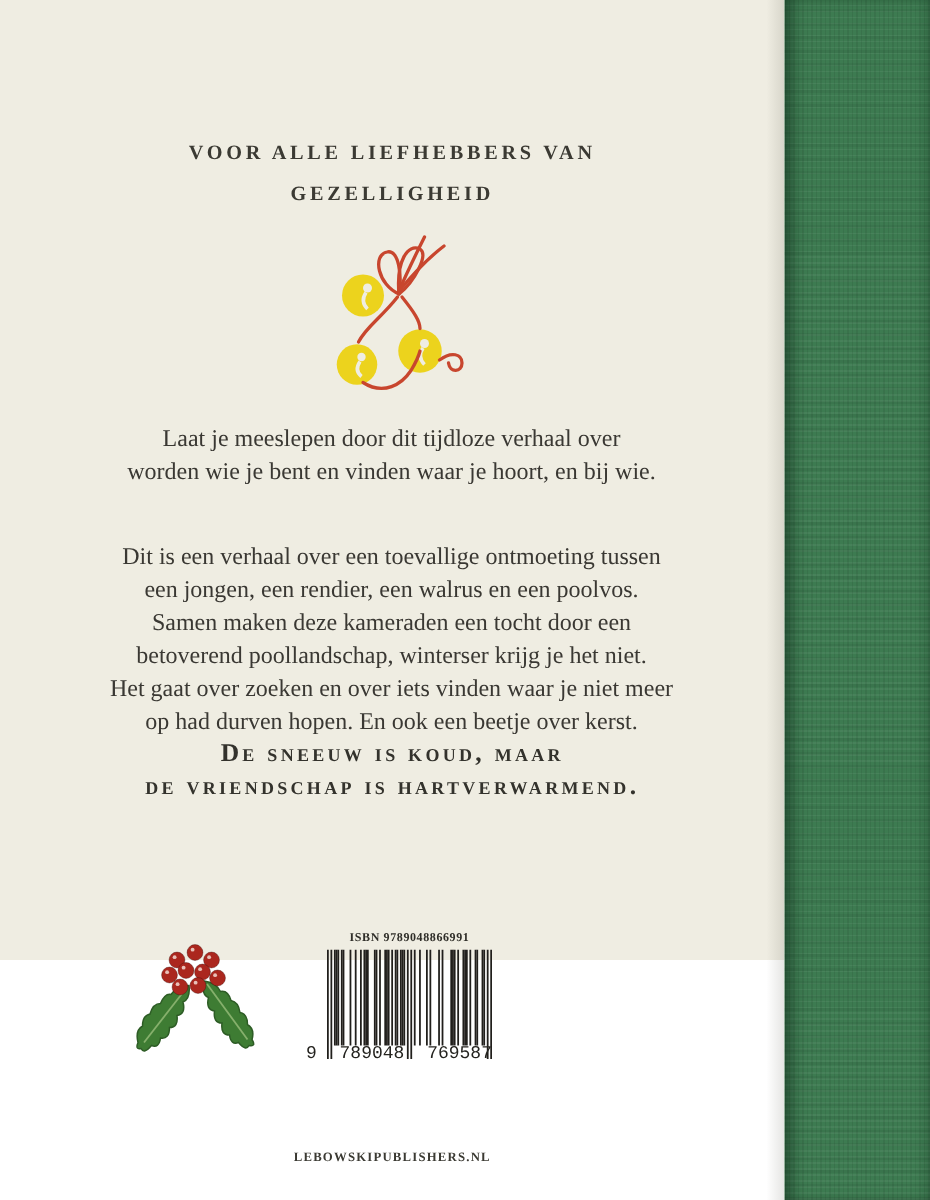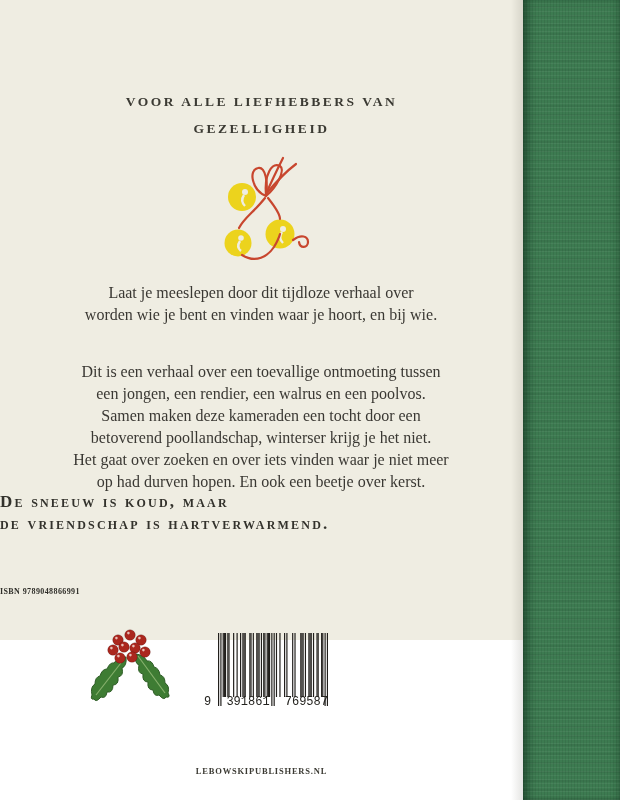--- a/index.html
+++ b/index.html
@@ -33,26 +33,26 @@
     text-align:center;font-size:13.5px;font-weight:700;letter-spacing:2.5px;
     line-height:27px;color:#3b3a33;white-space:pre-line;
   }
   .para{
     position:absolute;left:26px;width:470px;text-align:center;
     font-size:16px;line-height:22px;color:#3a3833;white-space:pre-line;
   }
   #paragraph1{top:282px;}
   #paragraph2{top:345px;margin-top:16px;}
   .quote{
-    position:absolute;top:491px;left:0;width:523px;
+    position:absolute;top:491px;left:0;width:523px;text-align:center;
     font-variant:small-caps;font-weight:700;font-size:17px;letter-spacing:2.2px;
     line-height:22px;color:#33322c;white-space:pre-line;
   }
   .isbn-label{
-    position:absolute;top:587px;left:0;width:546px;text-align:left;
+    position:absolute;top:620px;left:0;width:546px;text-align:center;
     font-size:8px;font-weight:700;letter-spacing:.4px;color:#2f2e29;
   }
   .barcode-svg{position:absolute;left:218px;top:633px;width:110px;height:73px;}
   .barcode-digits{
     position:absolute;left:204px;top:695px;width:124px;
     display:flex;justify-content:space-between;
     font-family:"Liberation Mono",monospace;font-size:12px;color:#24231f;
   }
   .publisher-url{
     position:absolute;top:722px;left:0;width:523px;text-align:center;
@@ -188,21 +188,21 @@
         <rect x="82" y="0" width="1.02" height="64" fill="#211f1c"></rect>
         <rect x="85" y="0" width="1.02" height="64" fill="#211f1c"></rect>
         <rect x="86" y="0" width="1.02" height="64" fill="#211f1c"></rect>
         <rect x="89" y="0" width="1.02" height="64" fill="#211f1c"></rect>
         <rect x="90" y="0" width="1.02" height="64" fill="#211f1c"></rect>
         <rect x="92" y="0" width="1.02" height="73" fill="#211f1c"></rect>
         <rect x="94" y="0" width="1.02" height="73" fill="#211f1c"></rect>
       </svg>
     <div class="barcode-digits">
       <span>9</span>
-      <span>391861</span>
+      <span>789048</span>
       <span>769587</span>
     </div>
 
     <div class="publisher-url">LEBOWSKIPUBLISHERS.NL</div>
   </div>
 
   <div class="hinge"></div>
 
   <div class="spine">
     

